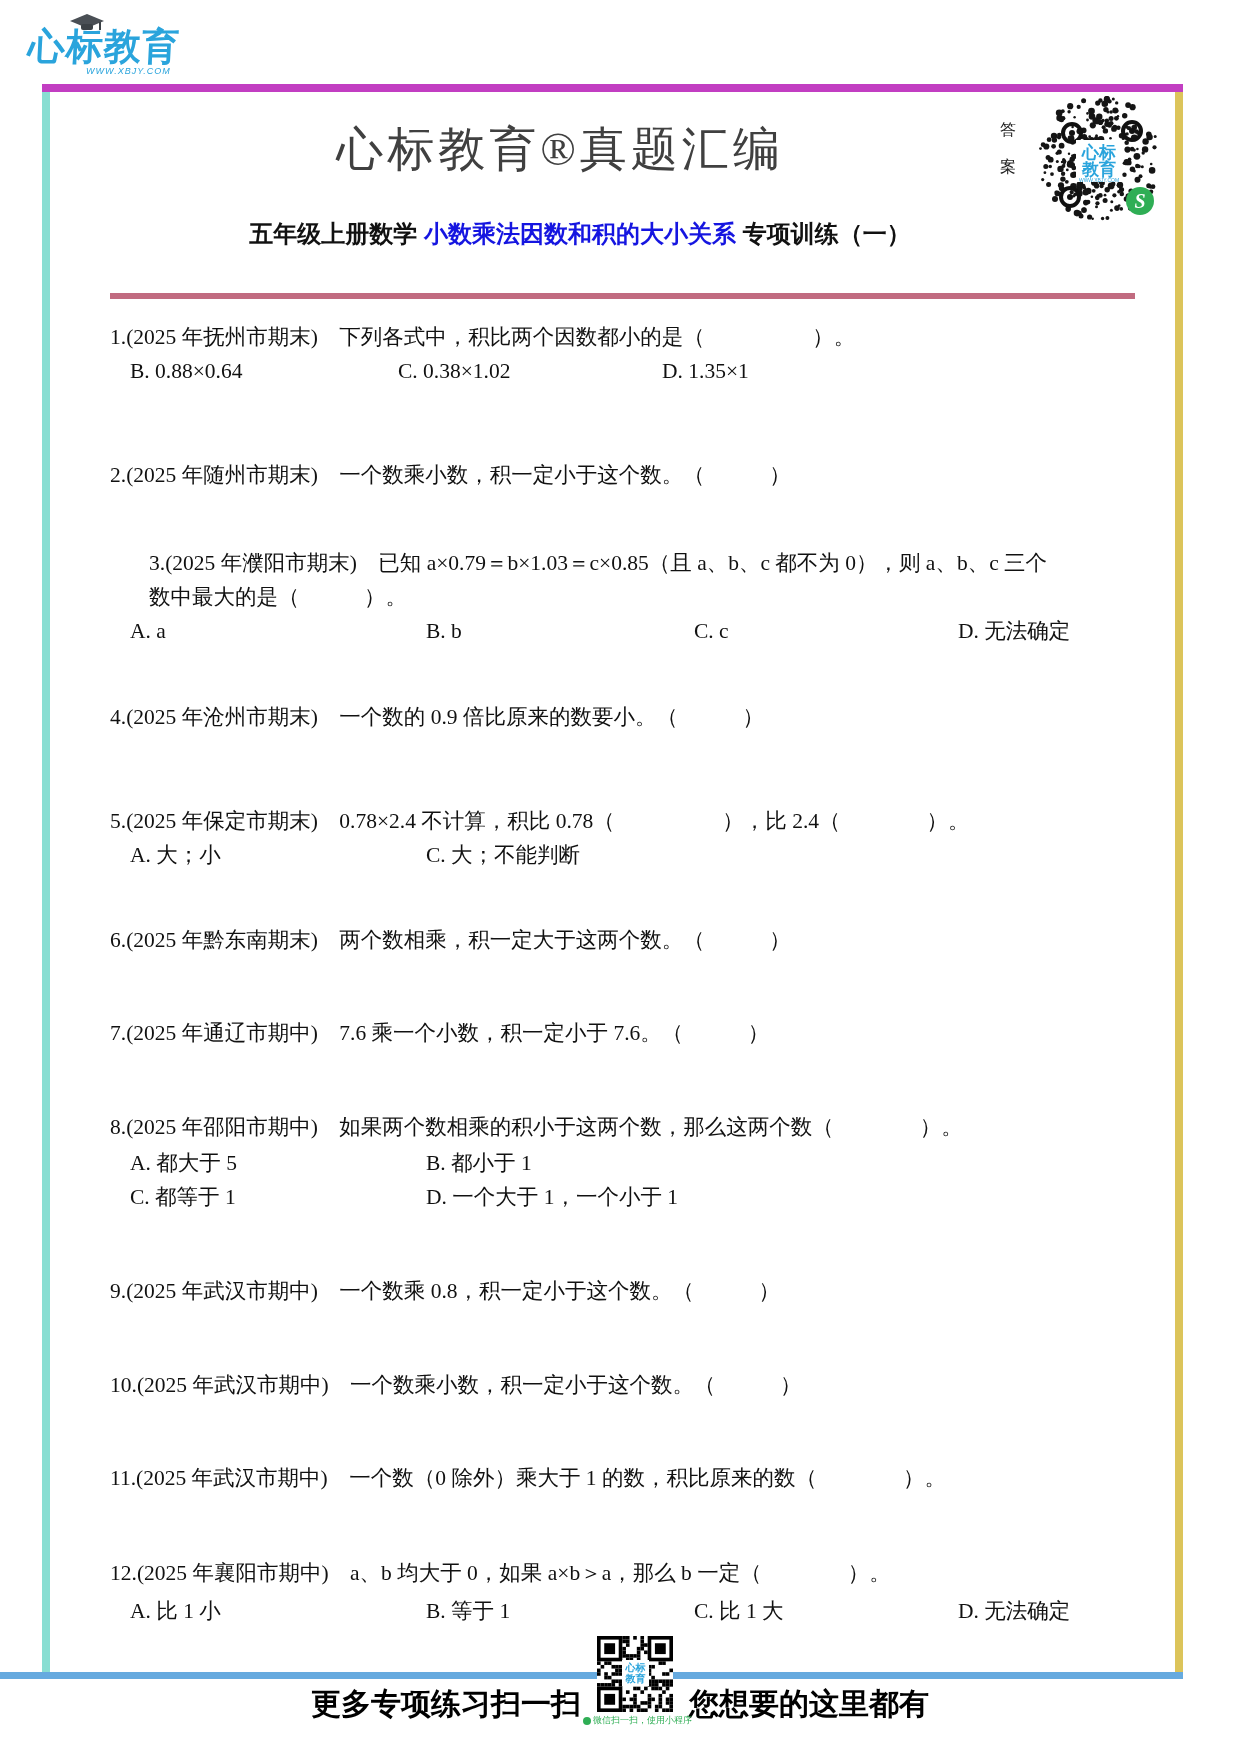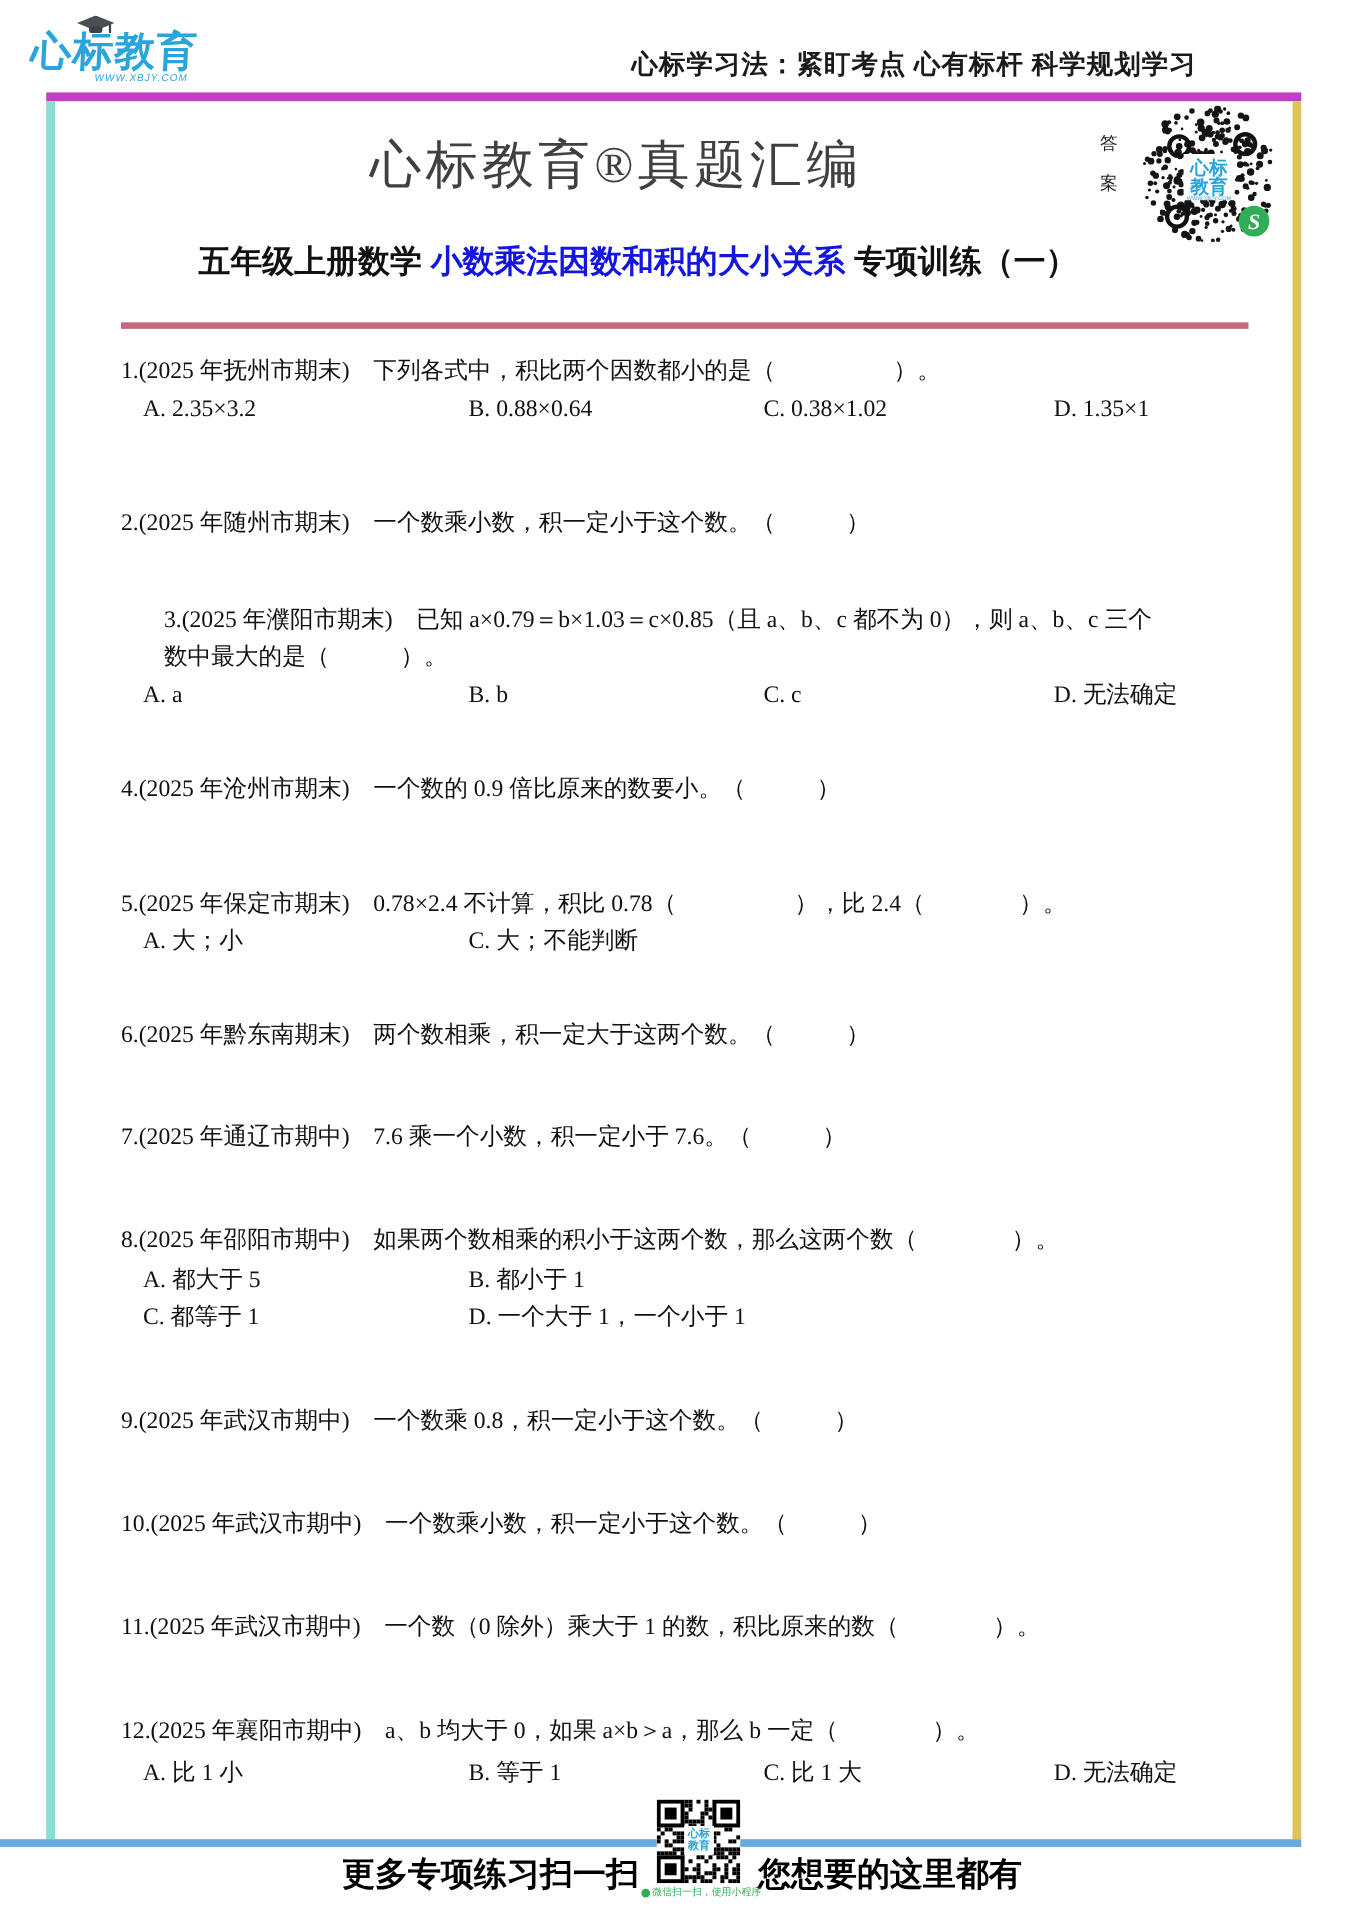--- a/index.html
+++ b/index.html
@@ -19,21 +19,21 @@
     color:#1a1a1a; letter-spacing:1px; white-space:pre-wrap; }
   .line-top { position:absolute; left:42px; top:84px; width:1141px; height:8px; background:#c23ec2; }
   .border-left { position:absolute; left:42px; top:92px; width:8px; height:1580px; background:#89ded2; }
   .border-right { position:absolute; left:1175px; top:92px; width:8px; height:1580px; background:#dcc45a; }
   .line-bottom { position:absolute; left:0; top:1672px; width:1183px; height:7px; background:#66aadf; }
 
   
   .main-title { position:absolute; left:110px; top:118px; width:900px; text-align:center;
     font-size:47px; letter-spacing:4px; color:#404040; font-weight:500; }
   .subtitle { position:absolute; left:10px; top:218px; width:1140px; text-align:center;
-    font-family:"Liberation Sans","DejaVu Sans",sans-serif; font-weight:700; font-size:29px;
+    font-family:"Liberation Sans","DejaVu Sans",sans-serif; font-weight:700; font-size:24px;
     color:#111; white-space:pre-wrap; }
   .subtitle .topic { color:#1515e0; }
   .answer-label { position:absolute; left:1000px; top:120px; display:flex; flex-direction:column;
     gap:16px; font-size:16px; color:#222; }
   .answer-qr { position:absolute; left:1036px; top:96px; }
   .sep { position:absolute; left:110px; top:293px; width:1025px; height:6px; background:#c16b80; }
 
   
   .questions { position:absolute; left:110px; top:0; width:1025px; font-size:21.5px; line-height:34px; }
   .q { position:absolute; left:0; width:100%; white-space:pre-wrap; }
@@ -61,21 +61,20 @@
 
   <div class="logo-wrap">
     <div class="logo-text">心标教育</div>
     <svg class="grad-cap" width="34" height="18" viewBox="0 0 34 18">
       <polygon points="17,0 34,7 17,14 0,7" fill="#4a4f55"></polygon>
       <rect x="11" y="10" width="12" height="6" rx="2" fill="#3c4146"></rect>
       <line x1="30" y1="8" x2="30" y2="16" stroke="#3c4146" stroke-width="2"></line>
     </svg>
     <div class="logo-url">WWW.XBJY.COM</div>
   </div>
-  <div class="slogan">心标学习法：紧盯考点 心有标杆 科学规划学习</div>
 
   <div class="line-top"></div>
   <div class="border-left"></div>
   <div class="border-right"></div>
   <div class="line-bottom"></div>
 
   <div class="main-title">心标教育®真题汇编</div>
   <div class="subtitle"><span>五年级上册数学 </span><span class="topic">小数乘法因数和积的大小关系</span><span> 专项训练（一）</span></div>
 
   <div class="answer-label">
@@ -330,21 +329,20 @@
       <text x="104" y="112" text-anchor="middle" font-family="Liberation Serif, serif" font-size="20" font-weight="700" fill="#ffffff" font-style="italic">S</text>
     </g>
   </svg>
 
   <div class="sep"></div>
 
   <div class="questions">
 
     <div class="q" style="top:320px">1.(2025 年抚州市期末)　下列各式中，积比两个因数都小的是（　　　　　）。</div>
     <div class="opts" style="top:354px">
-      <span class="c1">A. 2.35×3.2</span>
       <span class="c2">B. 0.88×0.64</span>
       <span class="c3">C. 0.38×1.02</span>
       <span class="cf">D. 1.35×1</span>
     </div>
 
     <div class="q" style="top:458px">2.(2025 年随州市期末)　一个数乘小数，积一定小于这个数。（　　　）</div>
 
     <div class="q narrow" style="top:546px">3.(2025 年濮阳市期末)　已知 a×0.79＝b×1.03＝c×0.85（且 a、b、c 都不为 0），则 a、b、c 三个数中最大的是（　　　）。</div>
     <div class="opts" style="top:614px">
       <span class="c1">A. a</span>

